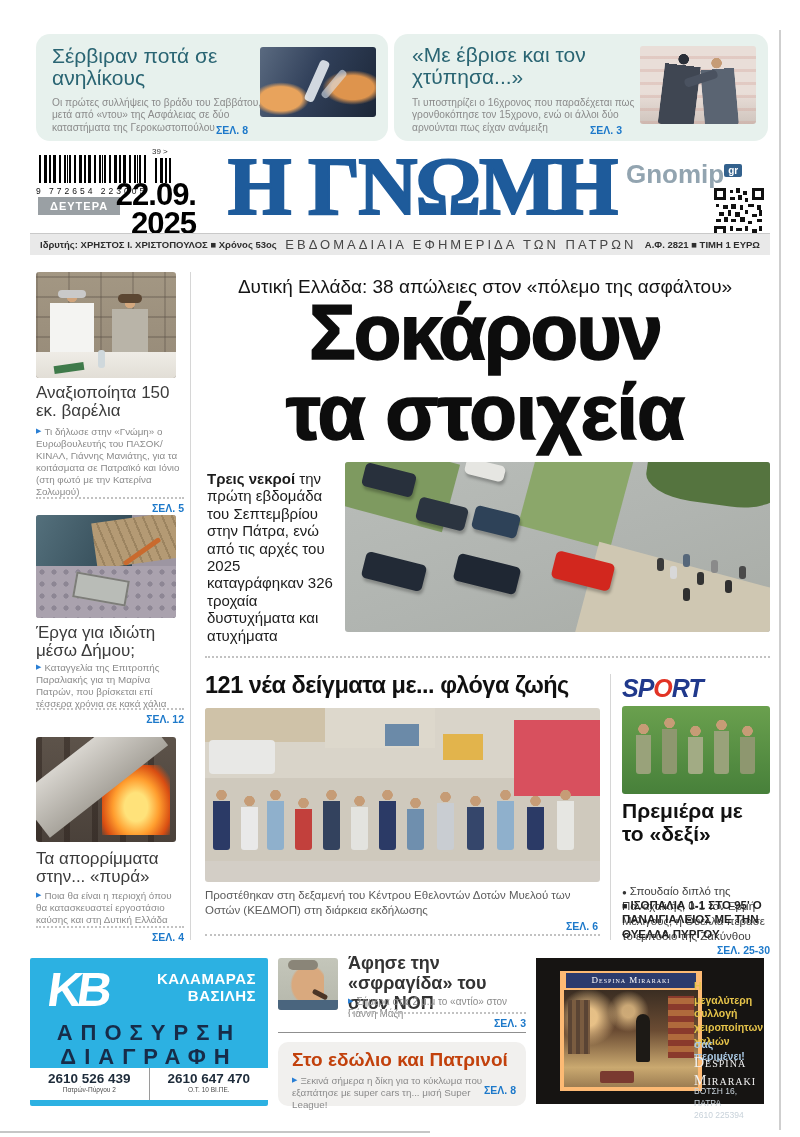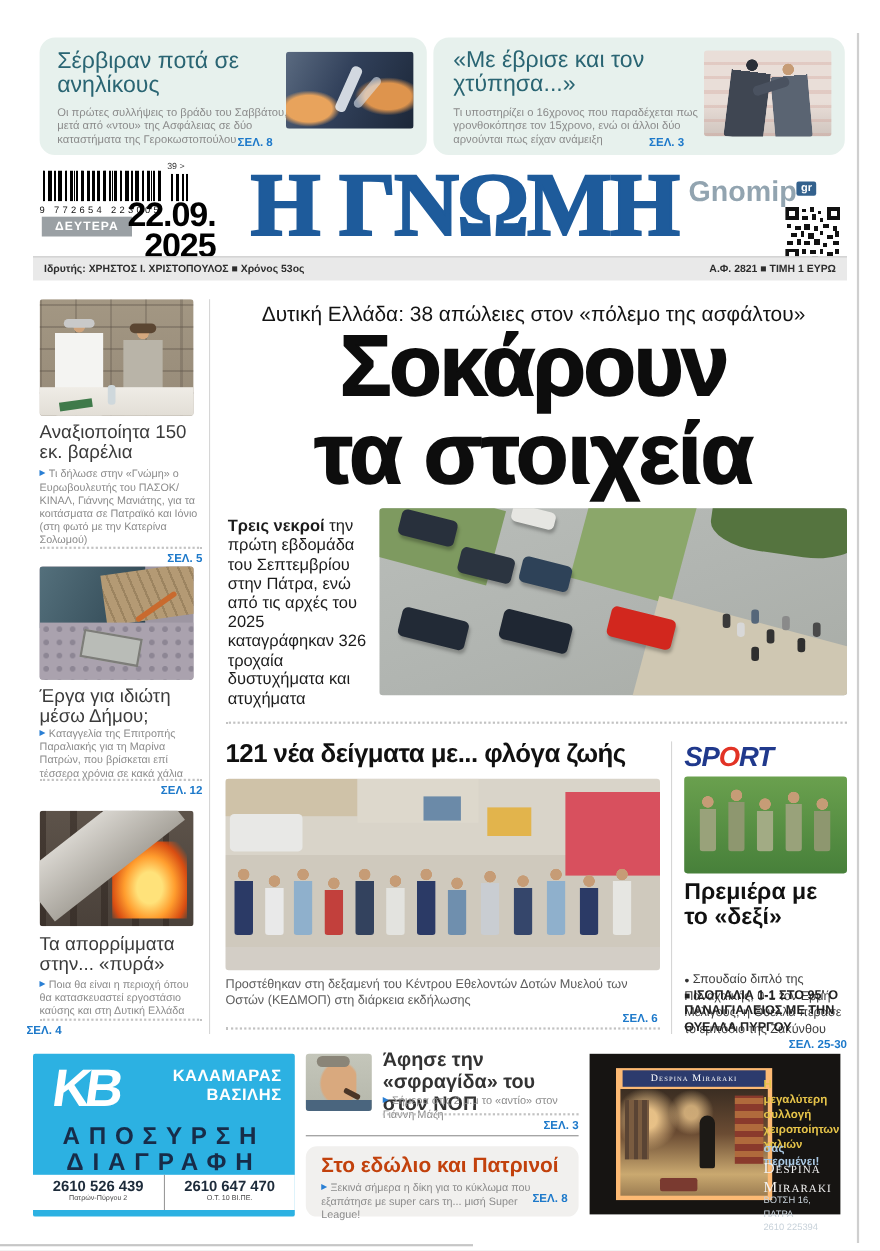--- a/index.html
+++ b/index.html
@@ -140,20 +140,21 @@
       <rect x="9" y="22" width="2" height="3"></rect>
         <rect x="13" y="23" width="3" height="2"></rect>
         <rect x="18" y="22" width="2" height="3"></rect>
       <rect x="22" y="24" width="3" height="2"></rect>
         <rect x="26" y="22" width="2" height="3"></rect>
         <rect x="14" y="26" width="3" height="2"></rect>
     </g>
   </svg>
   <div class="infobar" style="left:30px;top:233px;width:740px;height:22px">
     <span class="side">Ιδρυτής: ΧΡΗΣΤΟΣ Ι. ΧΡΙΣΤΟΠΟΥΛΟΣ ■ Χρόνος 53ος</span>
+    <span class="mid">ΕΒΔΟΜΑΔΙΑΙΑ ΕΦΗΜΕΡΙΔΑ ΤΩΝ ΠΑΤΡΩΝ</span>
     <span class="side">Α.Φ. 2821 ■ ΤΙΜΗ 1 ΕΥΡΩ</span>
   </div>
 
   <div class="vline" style="left:190px;top:272px;height:668px"></div>
 
   <div class="ph" style="left:36px;top:272px;width:140px;height:106px;background:
       repeating-linear-gradient(0deg, rgba(90,80,70,.35) 0 2px, rgba(0,0,0,0) 2px 20px),
       repeating-linear-gradient(90deg, rgba(90,80,70,.3) 0 2px, rgba(0,0,0,0) 2px 32px),
       linear-gradient(#a39783,#968a78)">
     <div class="pp" style="--c:#f4f4f2;--skin:#d0a47c;left:14px;top:18px;width:44px;height:88px"></div>
@@ -183,21 +184,21 @@
 
   <div class="ph" style="left:36px;top:737px;width:140px;height:105px;background:
       repeating-linear-gradient(90deg, rgba(40,30,25,.45) 0 6px, rgba(0,0,0,0) 6px 28px),
       linear-gradient(#5d534a,#4a413a)">
     <div class="layer" style="left:66px;top:28px;width:68px;height:70px;background:radial-gradient(ellipse at 50% 60%, #ffe27a 0 24%, #ff9d2e 48%, #d84d12 72%, rgba(90,40,20,0) 88%)"></div>
     <div class="layer" style="left:-18px;top:8px;width:150px;height:52px;background:linear-gradient(#d8d5cf,#a8a49c);transform:rotate(-38deg)"></div>
   </div>
   <h3 class="t-left" style="left:36px;top:850px;width:150px">Τα απορρίμματα στην... «πυρά»</h3>
   <p class="sum" style="left:36px;top:890px;width:148px;font-size:9.8px"><span class="arr">▶</span><span>Ποια θα είναι η περιοχή όπου θα κατασκευαστεί εργοστάσιο καύσης και στη Δυτική Ελλάδα</span></p>
   <div class="dots" style="left:36px;top:926px;width:148px"></div>
-  <span class="pg" style="left:24px;top:931px;width:148px;text-align:left">ΣΕΛ. 4</span>
+  <span class="pg" style="left:36px;top:931px;width:148px;text-align:right">ΣΕΛ. 4</span>
 
   <div class="kicker" style="left:200px;top:276px;width:570px">Δυτική Ελλάδα: 38 απώλειες στον «πόλεμο της ασφάλτου»</div>
   <div class="headline hl2" style="left:200px;top:374px;width:570px">τα στοιχεία</div>
   <div class="headline" style="left:200px;top:294px;width:570px">Σοκάρουν</div>
 
   <p class="lead" style="left:207px;top:470px;width:126px"><b>Τρεις νεκροί</b><span> την πρώτη εβδομάδα του Σεπτεμβρίου στην Πάτρα, ενώ από τις αρχές του 2025 καταγράφηκαν 326 τροχαία δυστυχήματα και ατυχήματα</span></p>
 
   <div class="ph" style="left:345px;top:462px;width:425px;height:170px;background:linear-gradient(160deg,#b9bdb9 0%,#b0b4b0 55%,#a8aca6 100%)">
     <div class="layer" style="left:-12px;top:-14px;width:120px;height:70px;background:#7e9a60;transform:rotate(15deg)"></div>
     <div class="layer" style="left:185px;top:-28px;width:95px;height:105px;background:#8ba76a;transform:rotate(15deg)"></div>

